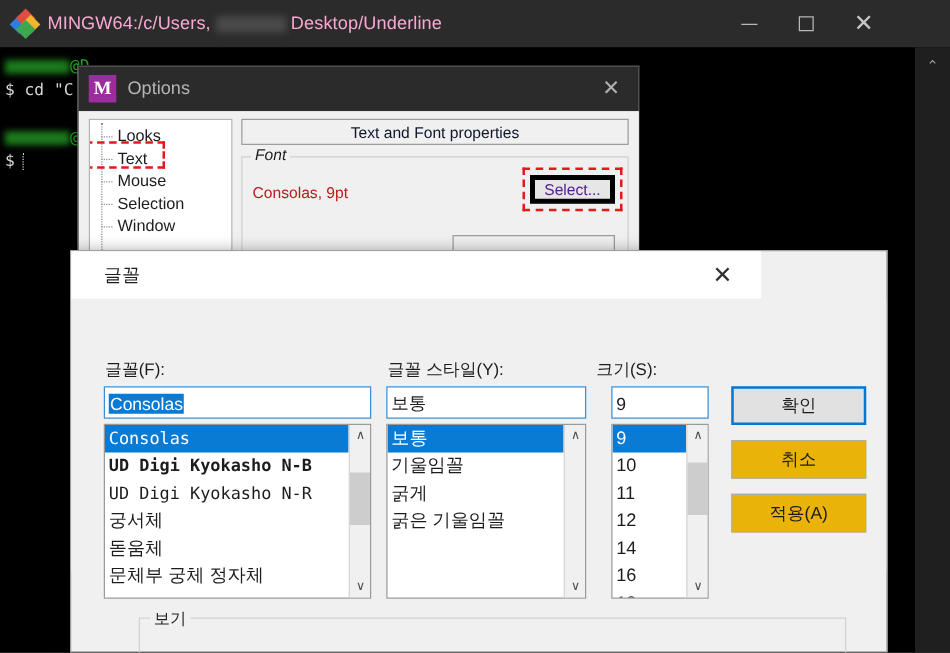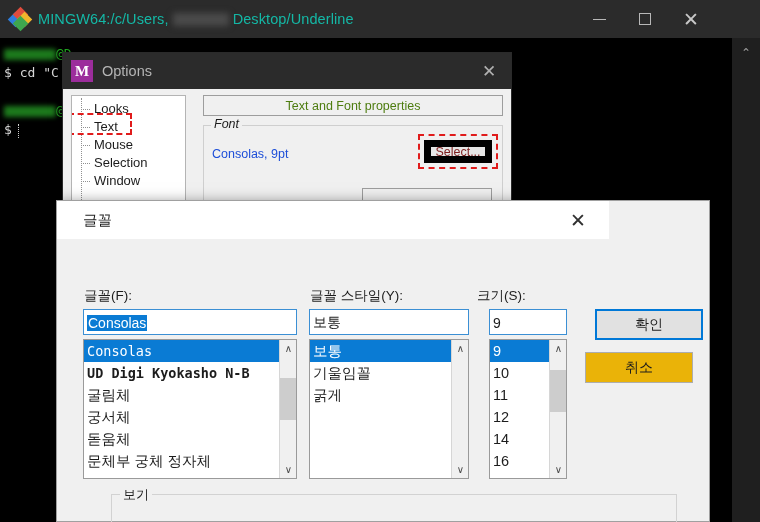--- a/index.html
+++ b/index.html
@@ -27,21 +27,21 @@
     flex: 0 0 auto;
   }
   #terminal-app-icon .d {
     position: absolute; width: 11px; height: 11px; transform: rotate(45deg);
   }
   #terminal-app-icon .d1 { left: 0px;  top: 5px;  background: #2f7ede; }
   #terminal-app-icon .d2 { left: 5px;  top: 0px;  background: #e04c3d; }
   #terminal-app-icon .d3 { left: 9px;  top: 5px;  background: #f2b52c; }
   #terminal-app-icon .d4 { left: 5px;  top: 9px;  background: #3ea64e; }
   #terminal-title {
-    color: #14b8a6; font-size: 14.5px; letter-spacing: 0.1px;
+    color: #f9a8d4; font-size: 14.5px; letter-spacing: 0.1px;
     white-space: nowrap; display: flex; align-items: center; gap: 0px;
   }
   .redact-blur {
     display: inline-block; vertical-align: middle;
     background: #4a4a4a;
     filter: blur(3px);
     margin: 0 4px;
   }
   #title-redact { width: 56px; height: 13px; }
 
@@ -116,21 +116,21 @@
   #options-title { color: #b5b5b5; font-size: 14.5px; }
   #options-close {
     position: absolute; right: 0; top: 0; width: 44px; height: 36px;
     display: flex; align-items: center; justify-content: center;
     color: #b0b0b0; font-size: 17px; font-family: "DejaVu Sans", sans-serif;
   }
   #options-content {
     position: absolute; left: 0; top: 36px; width: 448px; height: 114px;
     background: #f0f0f0;
     padding: 6px 8px 0 8px;
-    display: flex; gap: 17px;
+    display: flex; gap: 7px;
   }
   #options-tree {
     width: 115px; height: 108px; background: #ffffff;
     border: 1px solid #b4b4b4;
     padding: 4px 0 0 0;
     position: relative;
     overflow: hidden;
   }
   .tree-item {
     height: 18px; line-height: 18px;
@@ -148,41 +148,41 @@
   }
   #tree-highlight {
     position: absolute; left: -4px; top: 17px; width: 64px; height: 22px;
     border: 2px dashed #e01b1b;
     pointer-events: none;
   }
   #options-right { flex: 1; position: relative; }
   #text-font-header {
     height: 21px; background: #f0f0f0; border: 1px solid #9d9d9d;
     display: flex; align-items: center; justify-content: center;
-    font-size: 12.5px; color: #4d7c0f;
+    font-size: 12.5px; color: #0f172a;
   }
   #font-group {
     position: absolute; left: 0; top: 30px; width: 100%; height: 78px;
     border: 1px solid #cfcfcf;
   }
   #font-group-label {
     position: absolute; left: 7px; top: -9px; background: #f0f0f0;
     padding: 0 3px; font-size: 12.5px; color: #1c1c1c; font-style: italic;
   }
   #font-desc {
-    position: absolute; left: 8px; top: 21px; font-size: 12.5px; color: #1d4ed8;
+    position: absolute; left: 8px; top: 21px; font-size: 12.5px; color: #b91c1c;
   }
   #font-detail {
     position: absolute; left: 8px; top: 45px; font-size: 12.5px; color: #1c1c1c;
   }
   #select-button {
     position: absolute; right: 10px; top: 14px;
     width: 68px; height: 23px;
-    background: #e6e6e6; border: 7px solid #000000;
-    font-size: 12.5px; color: #7f1d1d;
+    background: #e6e6e6; border: 4px solid #000000;
+    font-size: 12.5px; color: #4c1d95;
     display: flex; align-items: center; justify-content: center;
   }
   #select-highlight {
     position: absolute; right: 4px; top: 8px; width: 80px; height: 35px;
     border: 2px dashed #e01b1b; pointer-events: none;
   }
   #font-extra-box {
     position: absolute; right: 10px; top: 62px; width: 130px; height: 20px;
     background: #f0f0f0; border: 1px solid #9d9d9d;
   }
@@ -266,21 +266,21 @@
   }
   #thumb-family { top: 38px; height: 42px; }
   #thumb-size   { top: 30px; height: 42px; }
 
   .fd-button {
     position: absolute; width: 108px; height: 31px;
     background: #eab308; border: 1px solid #adadad;
     font-size: 14px; color: #1c1c1c;
     display: flex; align-items: center; justify-content: center;
   }
-  #btn-ok { left: 528px; top: 70px; background: #e1e1e1; border: 2px solid #0078d7; margin-left: 10px; }
+  #btn-ok { left: 528px; top: 70px; background: #e1e1e1; border: 2px solid #0078d7; }
   #btn-cancel { left: 528px; top: 113px; }
   #btn-apply { left: 528px; top: 156px; }
 
   #preview-group {
     position: absolute; left: 54px; top: 255px; width: 566px; height: 44px;
     border: 1px solid #d2d2d2;
   }
   #preview-label {
     position: absolute; left: 8px; top: -9px; background: #f0f0f0;
     padding: 0 3px; font-size: 13px; color: #1c1c1c;
@@ -397,37 +397,38 @@
         <span>보통</span>
       </div>
       <div class="fd-input" id="input-size">
         <span>9</span>
       </div>
 
       <div class="fd-list" id="list-family">
         <div class="list-inner">
           <div class="list-item selected mono-item">Consolas</div>
           <div class="list-item mono-item bolditem">UD Digi Kyokasho N-B</div>
-          <div class="list-item">굴림체</div>
+          <div class="list-item mono-item">UD Digi Kyokasho N-R</div>
           <div class="list-item">궁서체</div>
           <div class="list-item">돋움체</div>
           <div class="list-item">문체부 궁체 정자체</div>
         </div>
         <div class="vscroll">
           <div class="arrow up">∧</div>
           <div class="thumb" id="thumb-family"></div>
           <div class="arrow down">∨</div>
         </div>
       </div>
 
       <div class="fd-list" id="list-style">
         <div class="list-inner">
           <div class="list-item selected">보통</div>
           <div class="list-item">기울임꼴</div>
           <div class="list-item">굵게</div>
+          <div class="list-item">굵은 기울임꼴</div>
         </div>
         <div class="vscroll">
           <div class="arrow up">∧</div>
           <div class="arrow down">∨</div>
         </div>
       </div>
 
       <div class="fd-list" id="list-size">
         <div class="list-inner">
           <div class="list-item selected">9</div>
@@ -440,20 +441,21 @@
         </div>
         <div class="vscroll">
           <div class="arrow up">∧</div>
           <div class="thumb" id="thumb-size"></div>
           <div class="arrow down">∨</div>
         </div>
       </div>
 
       <div class="fd-button" id="btn-ok">확인</div>
       <div class="fd-button" id="btn-cancel">취소</div>
+      <div class="fd-button" id="btn-apply">적용(A)</div>
 
       <div id="preview-group">
         <div id="preview-label">보기</div>
       </div>
 
     </div>
   </div>
 
 </div>
 

